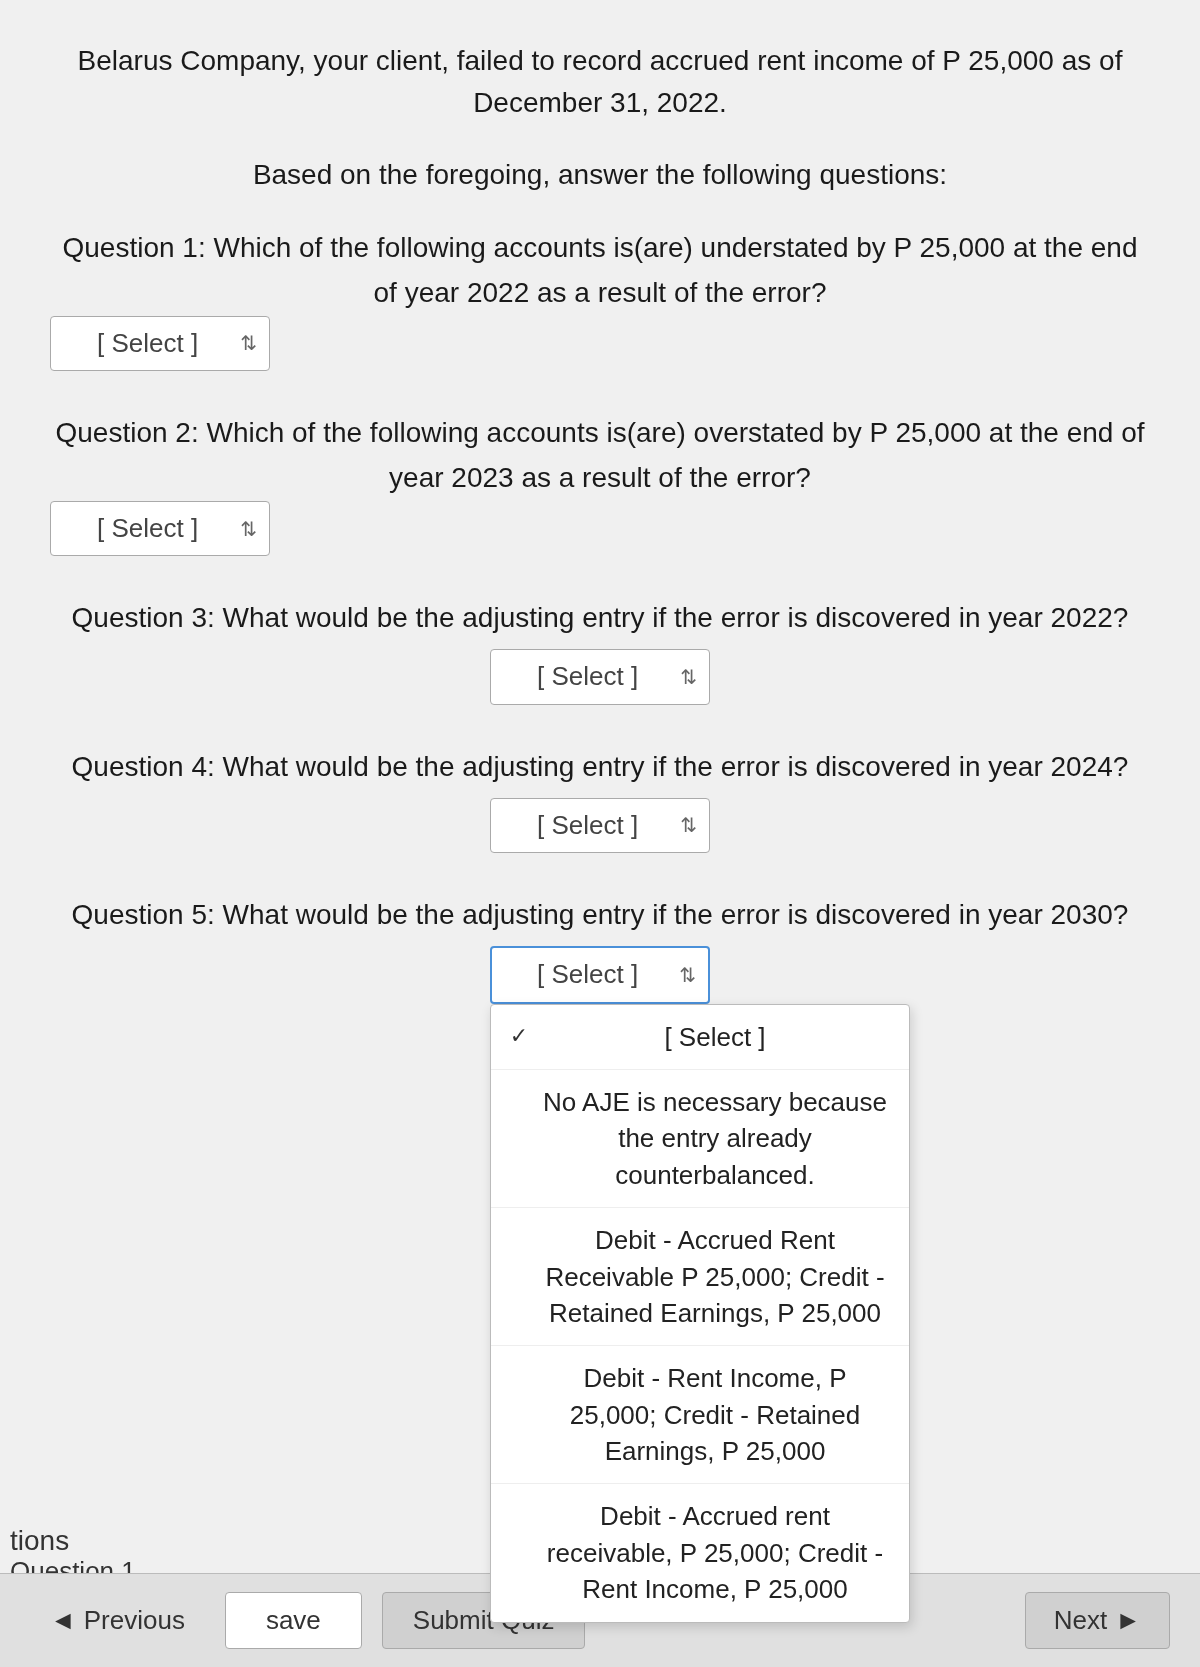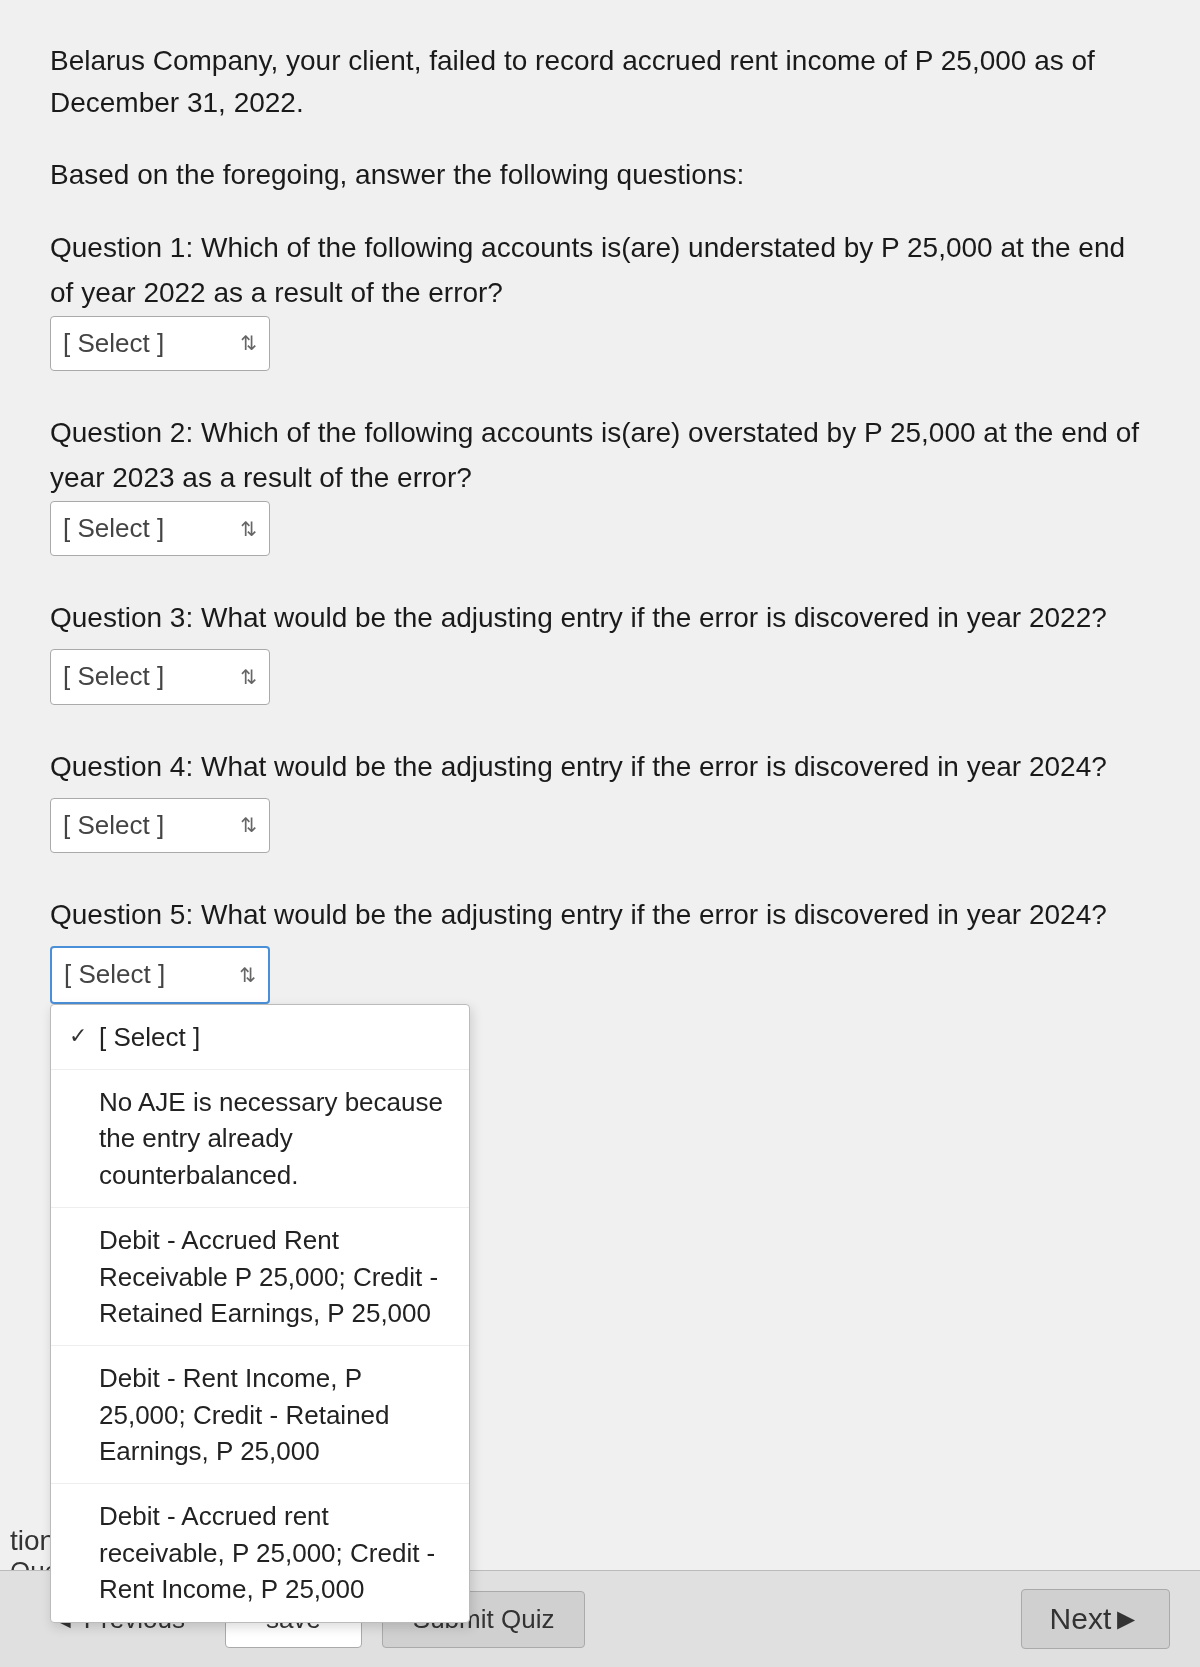--- a/index.html
+++ b/index.html
@@ -10,20 +10,21 @@
       width: 1200px;
       position: relative;
       font-size: 28px;
       color: #1a1a1a;
     }
     .page-container {
       background: #f0f0f0;
       padding: 40px 50px 200px 50px;
       min-height: 1667px;
       position: relative;
+      text-align: center;
     }
     .intro-text {
       margin-bottom: 30px;
       line-height: 1.5;
     }
     .foregoing-text {
       margin-bottom: 30px;
       line-height: 1.5;
     }
     .question-block {
@@ -117,24 +118,25 @@
       background: transparent;
       border: none;
       font-size: 26px;
       cursor: pointer;
       color: #333;
       padding: 10px 20px;
     }
     .next-btn {
       display: flex;
       align-items: center;
+      gap: 8px;
       background: #d0d0d0;
       border: 1px solid #aaa;
       border-radius: 4px;
-      font-size: 30px;
+      font-size: 26px;
       cursor: pointer;
       color: #333;
       padding: 12px 28px;
       margin-left: auto;
     }
     .save-btn {
       background: #fff;
       border: 1px solid #aaa;
       border-radius: 4px;
       font-size: 26px;
@@ -202,21 +204,21 @@
     <span class="question-text">Question 4: What would be the adjusting entry if the error is discovered in year 2024?</span>
     <div style="margin-top:8px;">
       <div class="select-dropdown">
         <span class="select-label">[ Select ]</span>
         <span class="chevron">⇅</span>
       </div>
     </div>
   </div>
 
   <div class="question-block question-wrap">
-    <span class="question-text">Question 5: What would be the adjusting entry if the error is discovered in year 2024?</span>
+    <span class="question-text">Question 5: What would be the adjusting entry if the error is discovered in year 2030?</span>
     <div style="margin-top:8px; position:relative; display:inline-block;">
       <div class="select-dropdown select-dropdown-active">
         <span class="select-label">[ Select ]</span>
         <span class="chevron">⇅</span>
       </div>
       
       <div class="dropdown-open">
         <div class="dropdown-option">
           <span class="checkmark">✓</span>
           <span class="option-text">[ Select ]</span>

